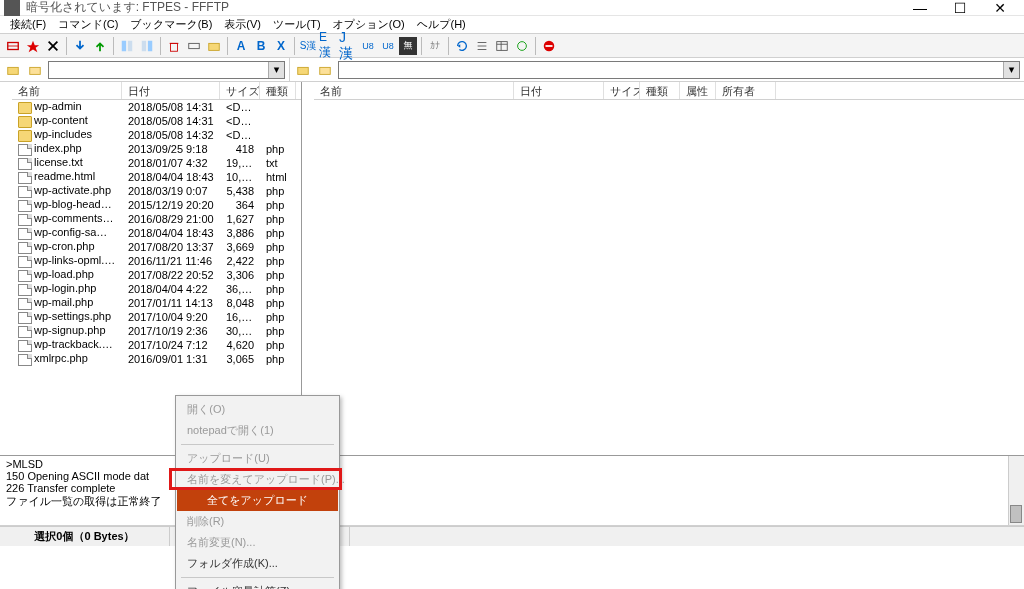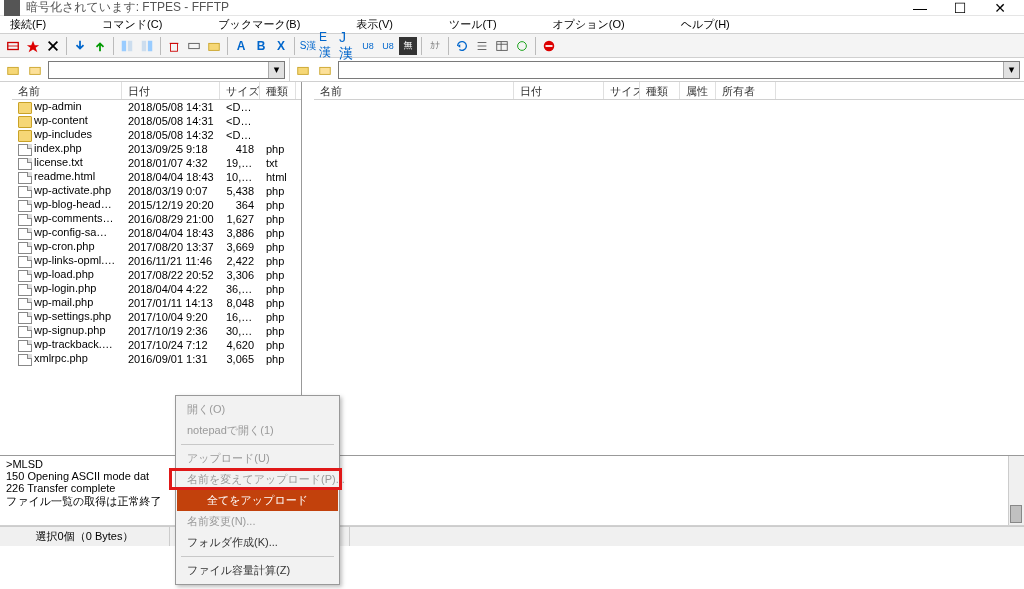--- a/index.html
+++ b/index.html
@@ -6,21 +6,21 @@
 body { background: #fff; width: 1024px; height: 589px; overflow: hidden; position: relative; }
 
 
 .titlebar { height: 16px; background: #fff; display: flex; align-items: center; padding: 0 4px; border-bottom: 1px solid #e5e5e5; }
 .titlebar .app-icon { width: 16px; height: 16px; margin-right: 6px; background: #555; display:inline-block; }
 .titlebar .title { flex: 1; color: #555; font-size: 12px; }
 .titlebar .winbtns { display: flex; }
 .titlebar .winbtn { width: 40px; height: 22px; display: flex; align-items: center; justify-content: center; font-size: 14px; }
 
 
-.menubar { height: 18px; display: flex; align-items: center; padding: 0 4px; border-bottom: 1px solid #d0d0d0; background:#fff;gap:44px; }
+.menubar { height: 18px; display: flex; align-items: center; padding: 0 4px; border-bottom: 1px solid #d0d0d0; background:#fff; }
 .menubar .menu { padding: 0 6px; cursor: default; }
 
 
 .toolbar { height: 24px; display: flex; align-items: center; padding: 2px 4px; border-bottom: 1px solid #d0d0d0; background:#f4f4f4; gap:2px; }
 .toolbar .tbtn { width: 18px; height: 18px; display:flex; align-items:center; justify-content:center; font-size:12px; cursor:default; }
 .toolbar .sep { width:1px; height:18px; background:#bbb; margin:0 2px; }
 .tbtn svg { width:14px; height:14px; }
 
 
 .addr-row { height: 24px; display:flex; border-bottom:1px solid #d0d0d0; }
@@ -62,21 +62,21 @@
 .rcol-attr{width:36px}
 .rcol-owner{width:60px}
 
 
 .logpane { height: 70px; background:#fff; border-bottom:1px solid #d0d0d0; padding:2px 6px; font-family: monospace; overflow:hidden; position:relative; }
 .logpane .scroll { position:absolute; right:0; top:0; bottom:0; width:16px; background:#f0f0f0; border-left:1px solid #ccc; }
 .logpane .thumb { position:absolute; right:2px; bottom:2px; width:12px; height:18px; background:#c0c0c0; border:1px solid #888; }
 
 
 .statusbar { height:20px; display:flex; align-items:center; background:#f0f0f0; border-top:1px solid #ccc; }
-.statusbar .cell { padding:2px 8px; border-right:1px solid #ccc; min-width:120px; text-align:center; }
+.statusbar .cell { padding:2px 8px; border-right:1px solid #ccc; min-width:120px; text-align:center;font-weight:bold; }
 
 
 .ctxmenu { position:absolute; left:175px; top:395px; width:165px; background:#f2f2f2; border:1px solid #999; box-shadow:2px 2px 4px rgba(0,0,0,0.25); padding:3px 1px; z-index:50; }
 .ctxmenu .item { padding:3px 10px; color:#333; cursor:default; white-space:nowrap; }
 .ctxmenu .item.disabled { color:#9a9a9a; }
 .ctxmenu .item.hover { background:#c2410c; color:#fff;text-align:center; }
 .ctxmenu .sepline { height:1px; background:#c8c8c8; margin:3px 4px; }
 
 
 .redbox { position:absolute; left:169px; top:468px; width:173px; height:22px; border:3px solid #e01818; z-index:60; pointer-events:none; }
@@ -403,20 +403,21 @@
   <div class="cell" style="flex:1;border-right:none"></div>
 </div>
 
 <div class="ctxmenu">
   <div class="item disabled">開く(O)</div>
   <div class="item disabled">notepadで開く(1)</div>
   <div class="sepline"></div>
   <div class="item disabled">アップロード(U)</div>
   <div class="item disabled">名前を変えてアップロード(P)...</div>
   <div class="item hover">全てをアップロード</div>
+  <div class="item disabled">削除(R)</div>
   <div class="item disabled">名前変更(N)...</div>
   <div class="item">フォルダ作成(K)...</div>
   <div class="sepline"></div>
   <div class="item">ファイル容量計算(Z)</div>
 
 </div>
 
 <div class="redbox"></div>
 
 </body></html>

